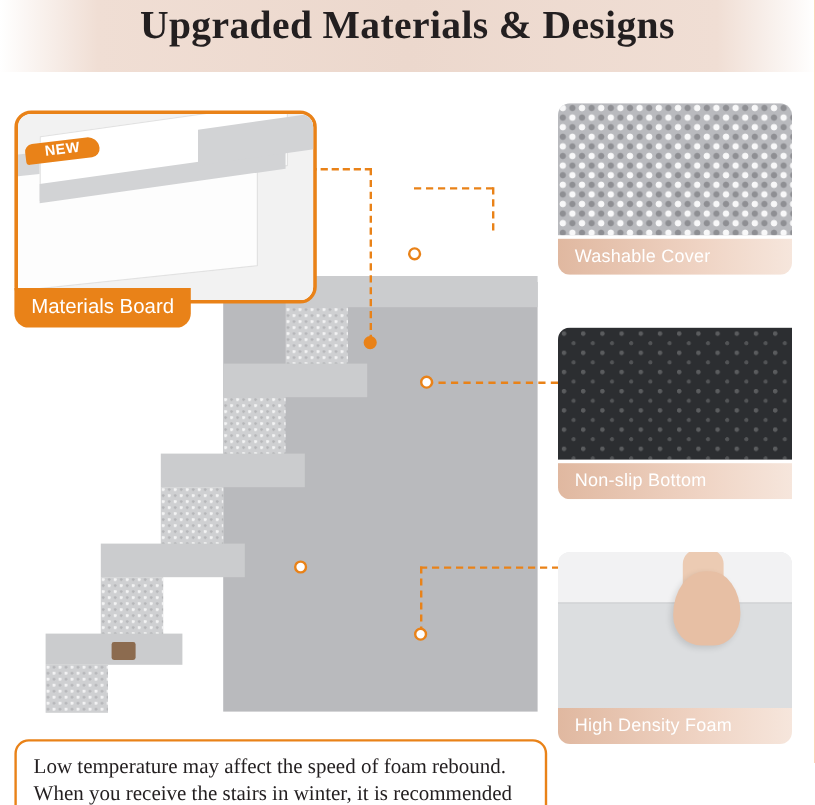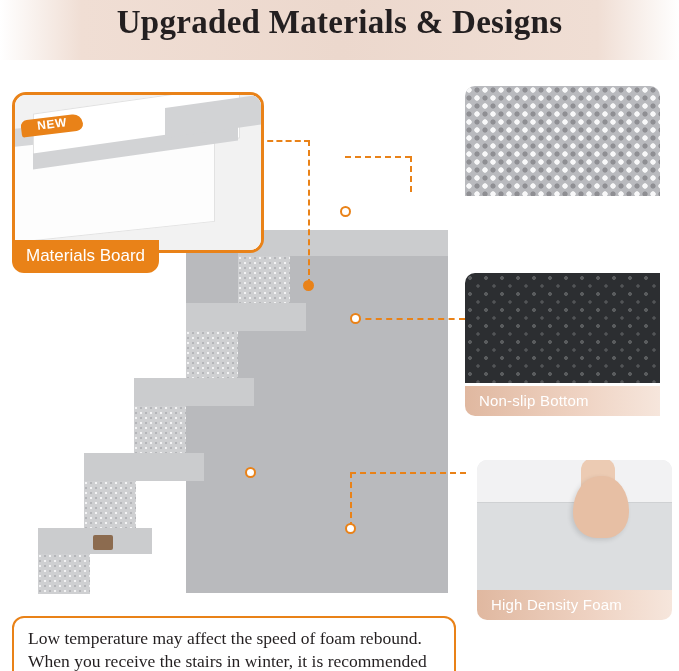--- a/index.html
+++ b/index.html
@@ -192,21 +192,21 @@
     line-height: 30px;
     background: linear-gradient(to right, #e0b8a0 0%, #efd3c3 60%, #f6e6dc 100%);
     color: #ffffff;
     font-size: 15px;
     text-align: left;
     text-indent: 14px;
     letter-spacing: 0.2px;
   }
   .card1 { left: 465px; top: 26px; height: 143px; }
   .card2 { left: 465px; top: 213px; height: 143px; padding-left: 18px; }
-  .card3 { left: 477px; top: 400px; height: 160px; }
+  .card3 { left: 465px; top: 400px; height: 160px; }
 
   
   .cover-img {
     background: #b9babe;
     background-image:
       radial-gradient(circle at 4px 4px, rgba(255,255,255,0.9) 2.4px, rgba(0,0,0,0) 3px),
       radial-gradient(circle at 12px 12px, rgba(255,255,255,0.9) 2.4px, rgba(0,0,0,0) 3px),
       radial-gradient(circle at 12px 4px, rgba(90,90,95,0.45) 2.2px, rgba(0,0,0,0) 3px),
       radial-gradient(circle at 4px 12px, rgba(90,90,95,0.45) 2.2px, rgba(0,0,0,0) 3px);
     background-size: 16px 16px, 16px 16px, 16px 16px, 16px 16px;
@@ -360,20 +360,21 @@
       </div>
       <div class="new-badge">
         <div class="swoosh"></div>
         <div class="new-text">NEW</div>
       </div>
     </div>
     <div class="board-label">Materials Board</div>
 
     <div class="card card1">
       <div class="card-img cover-img"></div>
+      <div class="card-label">Washable Cover</div>
     </div>
 
     <div class="card card2">
       <div class="card-img nonslip-img"></div>
       <div class="card-label">Non-slip Bottom</div>
     </div>
 
     <div class="card card3">
       <div class="card-img foam-img" style="height:130px;">
         <div class="foam-top"></div>

